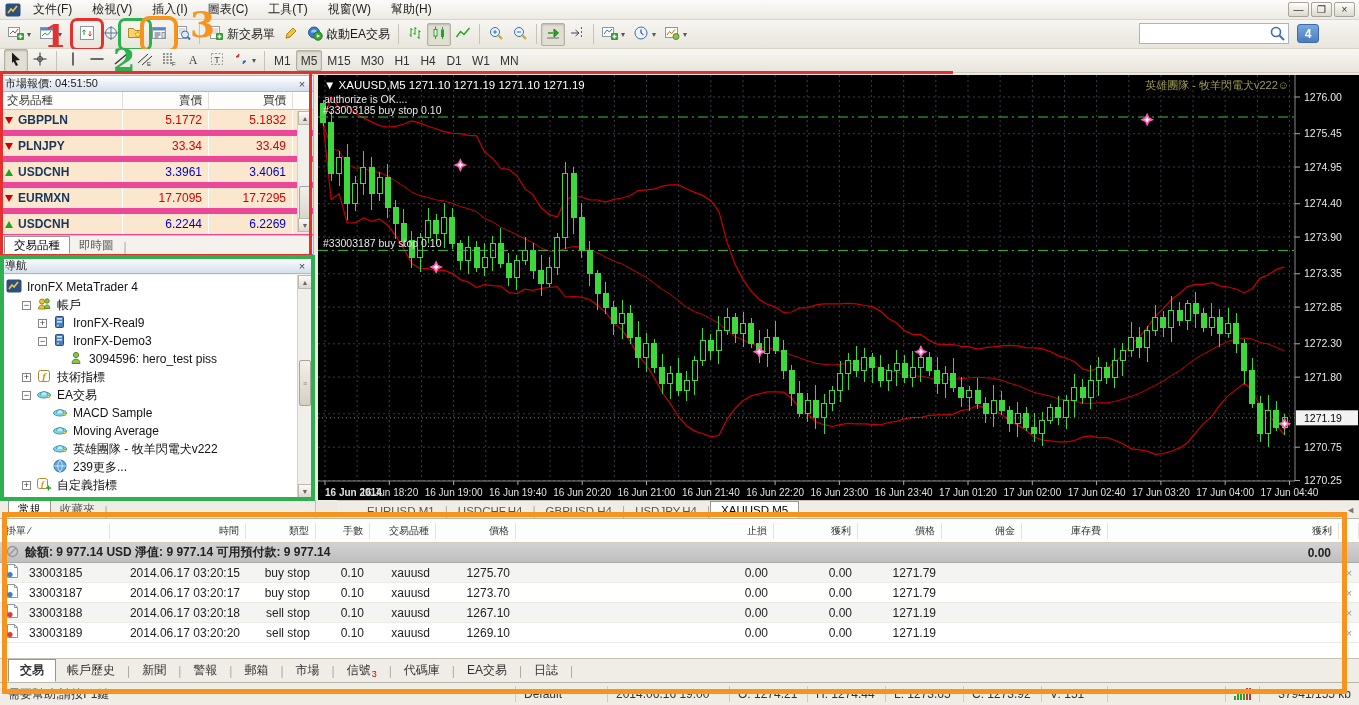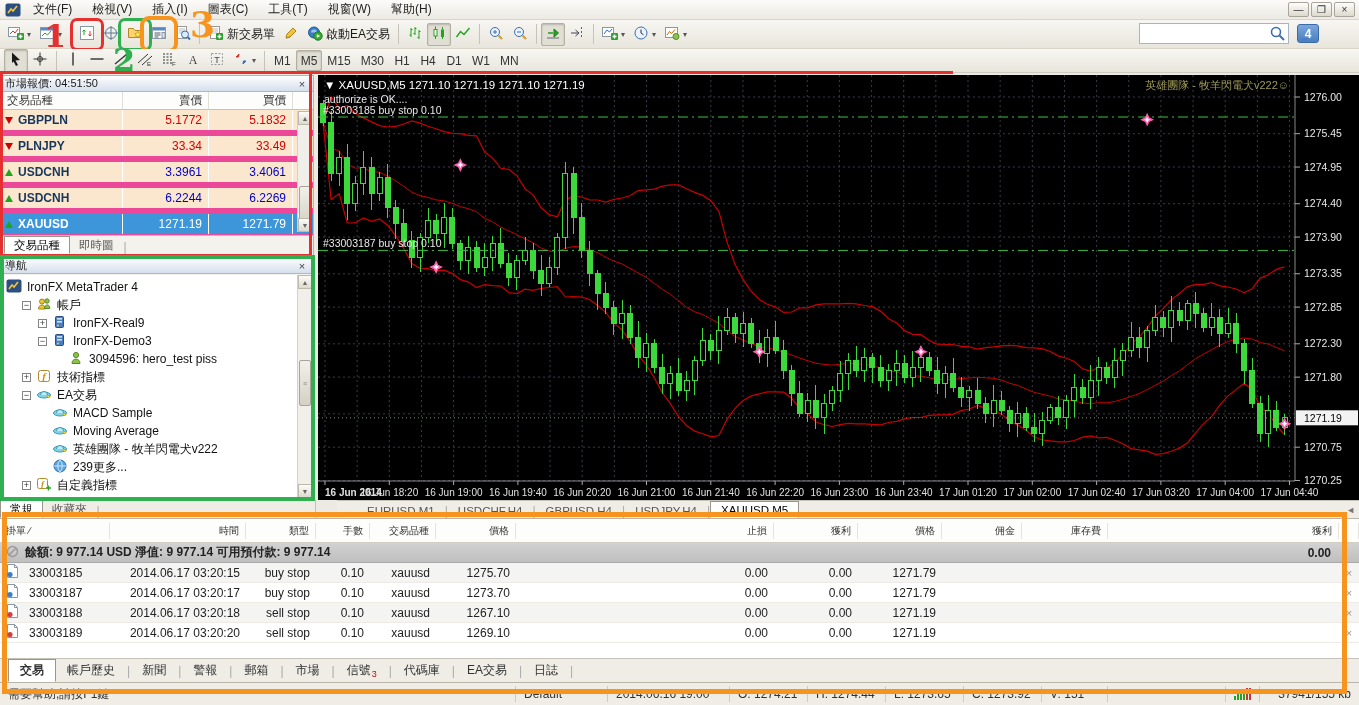--- a/index.html
+++ b/index.html
@@ -52,21 +52,21 @@
 #navigator{left:0;top:257px;width:314px;height:243px}
 #navbody{position:absolute;top:17px;left:1px;right:16px;bottom:1px;background:#fff;overflow:hidden;padding-top:3px}
 .navrow{height:18px;display:flex;align-items:center;gap:5px;white-space:nowrap}
 .navexp{width:9px;height:9px;border:1px solid #848484;background:#fff;font-size:9px;line-height:7px;text-align:center;color:#333;flex:0 0 9px}
 .navspace{width:9px;flex:0 0 9px}
 .navlbl{color:#111}
 .vscroll{position:absolute;top:17px;right:1px;width:15px;bottom:1px;background:#F1EFE9;border-left:1px solid #D5D1C5}
 .vscroll .sarrow{height:14px;display:flex;align-items:center;justify-content:center;font-size:7px;color:#666;background:linear-gradient(#FCFBF9,#DDD9CE);border:1px solid #BDB9AC}
 .vscroll .sdown{position:absolute;bottom:0;left:0;right:0}
 .thumb{position:absolute;left:1px;right:1px;background:linear-gradient(#F2F0EA,#D4D0C3);border:1px solid #A8A496;border-radius:2px;display:flex;align-items:center;justify-content:center;color:#888;font-size:7px}
-#navtabs{position:absolute;left:0;top:500px;width:316px;height:18px;background:#EFEDE6;border-right:1px solid #C6C2B6;display:flex;align-items:flex-end;padding-left:0}
+#navtabs{position:absolute;left:0;top:500px;width:316px;height:18px;background:#EFEDE6;border-right:1px solid #C6C2B6;display:flex;align-items:flex-end;padding-left:8px}
 
 #chartarea{position: absolute;left:318px;top:75px;width:1041px;height:425px;background:#000}
 #charttabs{position:absolute;left:337px;top:500px;width:1041px;height:18px;background:#EFEDE6;display:flex;align-items:flex-end;padding-left:20px;border-top:1px solid #C6C2B6}
 .ctab{padding:1px 10px;color:#555;font-size:11.5px}
 .ctab.active{background:#FFF;border:1px solid #9A968A;border-bottom:1px solid #fff;color:#000;height:17px;display:flex;align-items:center}
 .ctabsep{color:#AAA}
 #ctscroll{margin-left:auto;margin-right:8px;display:flex;gap:6px;color:#777;font-size:9px;align-items:center;height:100%}
 
 #terminal{position:absolute;left:0;top:518px;width:1359px;height:140px;background:#fff;border-top:1px solid #B9B5A8}
 .tgrid{display:grid;grid-template-columns:110px 136px 70px 54px 66px 80px 258px 84px 84px 80px 86px 231px 20px}
@@ -388,20 +388,28 @@
         <div class="val t-red">33.34</div>
         <div class="val t-red">33.49</div>
       </div>
       <div class="mwrow">
         <div class="sym">
           <span class="arr-up"></span>
           <span>USDCNH</span>
         </div>
         <div class="val t-blue">3.3961</div>
         <div class="val t-blue">3.4061</div>
+      </div>
+      <div class="mwrow">
+        <div class="sym">
+          <span class="arr-down"></span>
+          <span>EURMXN</span>
+        </div>
+        <div class="val t-red">17.7095</div>
+        <div class="val t-red">17.7295</div>
       </div>
       <div class="mwrow">
         <div class="sym">
           <span class="arr-up"></span>
           <span>USDCNH</span>
         </div>
         <div class="val t-blue">6.2244</div>
         <div class="val t-blue">6.2269</div>
       </div>
       <div class="mwrow selected">

